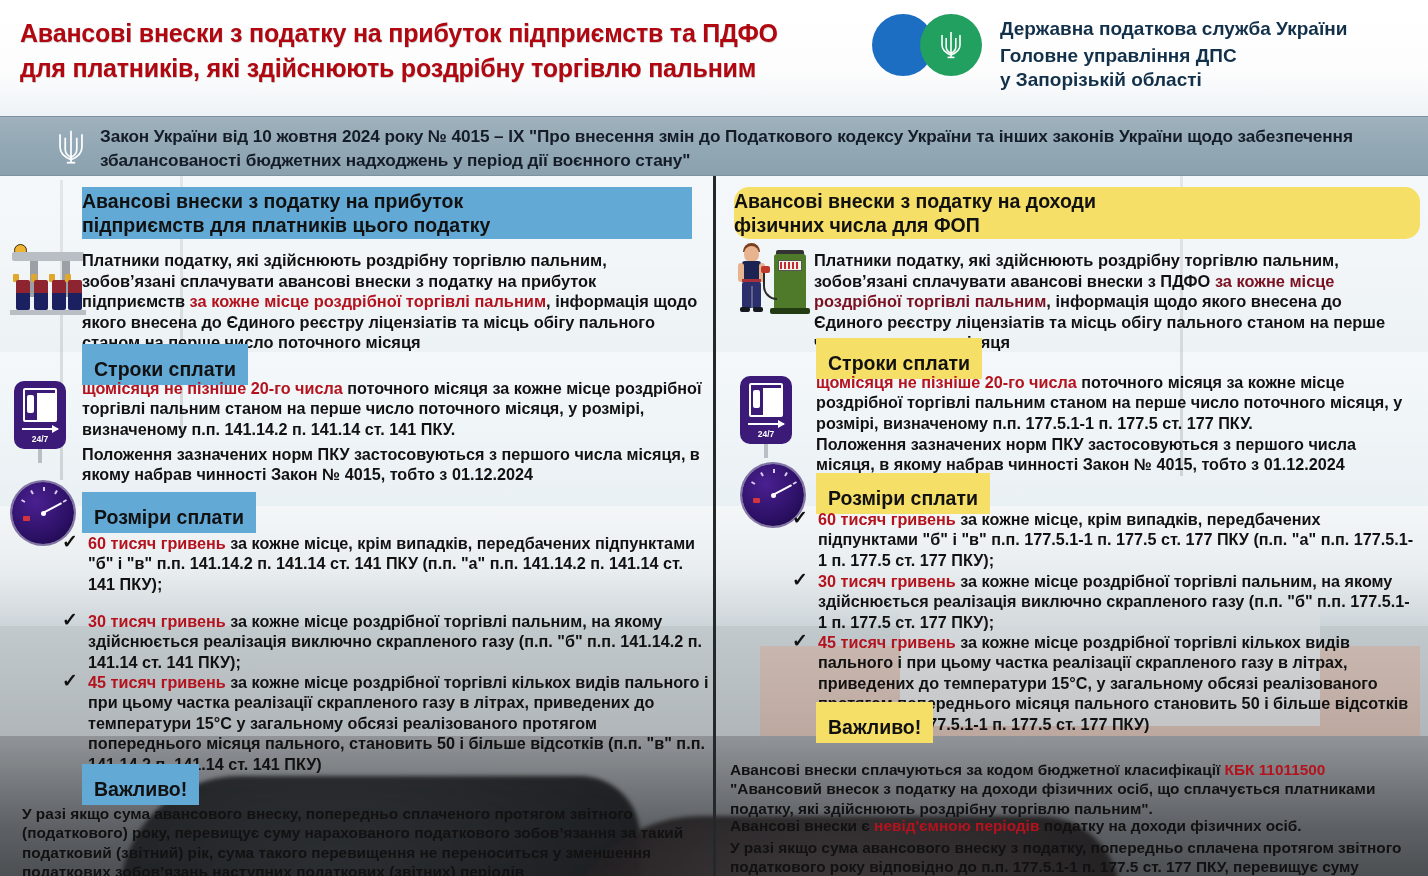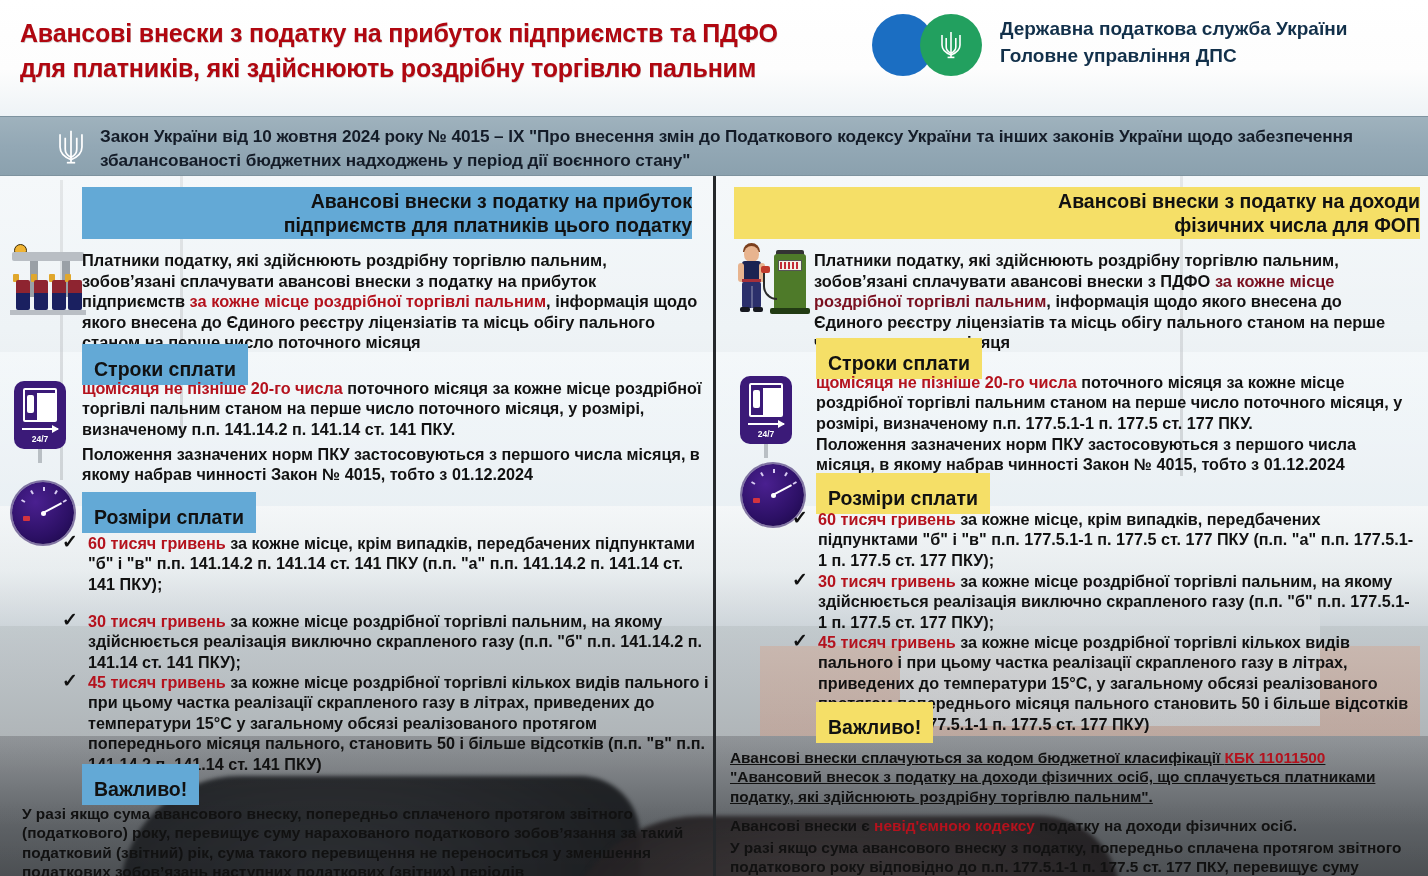--- a/index.html
+++ b/index.html
@@ -120,25 +120,25 @@
   .col{ position:absolute; top:176px; width:714px; height:700px; z-index:4; }
   .col-left{ left:0; }
   .col-right{ left:714px; }
   .divider{
     position:absolute; left:713px; top:176px; width:3px; height:700px;
     background:#25282b; z-index:6;
   }
 
   .col-title{
     position:absolute; left:82px; top:11px; width:610px; height:52px;
-    display:flex; flex-direction:column; align-items:flex-end; justify-content:center;
+    display:flex; flex-direction:column; align-items:flex-start; justify-content:center;
     color:#111; font-size:19.5px; font-weight:bold; line-height:24px; text-align:center;
   }
   .col-left .col-title{ background:#63a9d6; }
-  .col-right .col-title{ background:#f5df67; left:20px; width:686px;}
+  .col-right .col-title{ background:#f5df67; left:20px; width:686px;border-radius:15px;}
 
   .intro{
     position:absolute; top:74px;
     font-size:16.4px; font-weight:bold; line-height:20.6px; color:#111;
   }
   .col-left .intro{ left:82px; width:620px; }
   .col-right .intro{ left:100px; width:600px; }
 
   .hl-red{ color:#b4121d; }
   .hl-dark{ color:#7a1020; }
@@ -296,20 +296,21 @@
             <path d="M17.8 10 L17.8 19 C17.8 22 15.6 24 13 25.2"></path>
             <path d="M9.6 29.4 L16.4 29.4"></path>
           </g>
         </svg>
       </div>
     </div>
 
     <div class="org-block">
       <div class="org-line1">Державна податкова служба України</div>
       <div class="org-line2">Головне управління ДПС</div>
+      <div class="org-line2" style="margin-top:0">у Запорізькій області</div>
     </div>
   </div>
 
   <div class="law-banner">
     <div class="law-trident">
       <svg width="30" height="40" viewBox="0 0 26 34">
         <g fill="none" stroke="#ffffff" stroke-width="1.5">
           <path d="M13 3 L13 30"></path>
           <path d="M3.5 6 L3.5 17 C3.5 22.5 8 26 13 28"></path>
           <path d="M22.5 6 L22.5 17 C22.5 22.5 18 26 13 28"></path>
@@ -486,20 +487,20 @@
       <span class="hl-red">30 тисяч гривень</span><span> за кожне місце роздрібної торгівлі пальним, на якому здійснюється реалізація виключно скрапленого газу (п.п. "б" п.п. 177.5.1-1 п. 177.5 ст. 177 ПКУ);</span>
     </div>
 
     <div class="bullet" style="left:78px; top:456px; width:630px;">
       <span class="check">✓</span>
       <span class="hl-red">45 тисяч гривень</span><span> за кожне місце роздрібної торгівлі кількох видів пального і при цьому частка реалізації скрапленого газу в літрах, приведених до температури 15°С, у загальному обсязі реалізованого протягом попереднього місяця пального становить 50 і більше відсотків (п.п. "в" п.п. 177.5.1-1 п. 177.5 ст. 177 ПКУ)</span>
     </div>
 
     <div class="chip chip-yellow" style="left:102px; top:526px;">Важливо!</div>
 
-    <div class="small-text" style="left:16px; top:572px; width:690px;text-decoration:underline;"><span>Авансові внески сплачуються за кодом бюджетної класифікації </span><span class="hl-red">КБК 11011500</span><span> "Авансовий внесок з податку на доходи фізичних осіб, що сплачується платниками податку, які здійснюють роздрібну торгівлю пальним".</span></div>
-
-    <div class="small-text" style="left:16px; top:640px; width:690px;"><span>Авансові внески є </span><span class="hl-red">невід'ємною кодексу</span><span> податку на доходи фізичних осіб.</span></div>
+    <div class="small-text" style="left:16px; top:584px; width:690px;"><span>Авансові внески сплачуються за кодом бюджетної класифікації </span><span class="hl-red">КБК 11011500</span><span> "Авансовий внесок з податку на доходи фізичних осіб, що сплачується платниками податку, які здійснюють роздрібну торгівлю пальним".</span></div>
+
+    <div class="small-text" style="left:16px; top:640px; width:690px;"><span>Авансові внески є </span><span class="hl-red">невід'ємною періодів</span><span> податку на доходи фізичних осіб.</span></div>
 
     <div class="small-text" style="left:16px; top:662px; width:694px;">У разі якщо сума авансового внеску з податку, попередньо сплачена протягом звітного податкового року відповідно до п.п. 177.5.1-1 п. 177.5 ст. 177 ПКУ, перевищує суму нарахованого податкового зобов'язання з податку на доходи фізичних осіб за такий звітний податковий рік, сума такого перевищення не підлягає зарахуванню в рахунок майбутніх платежів з цього податку</div>
   </div>
 
 </div>
 
 </body></html>

